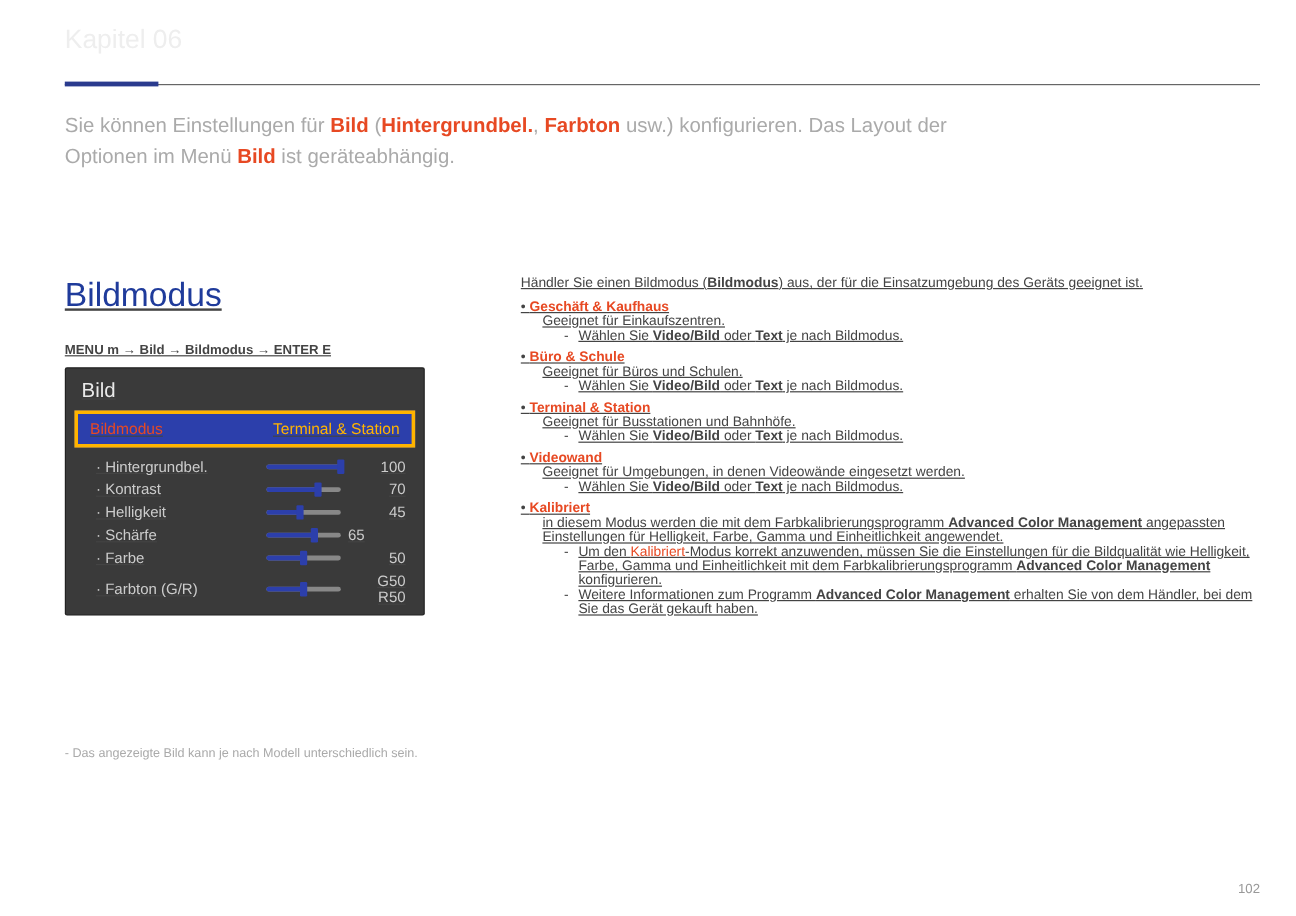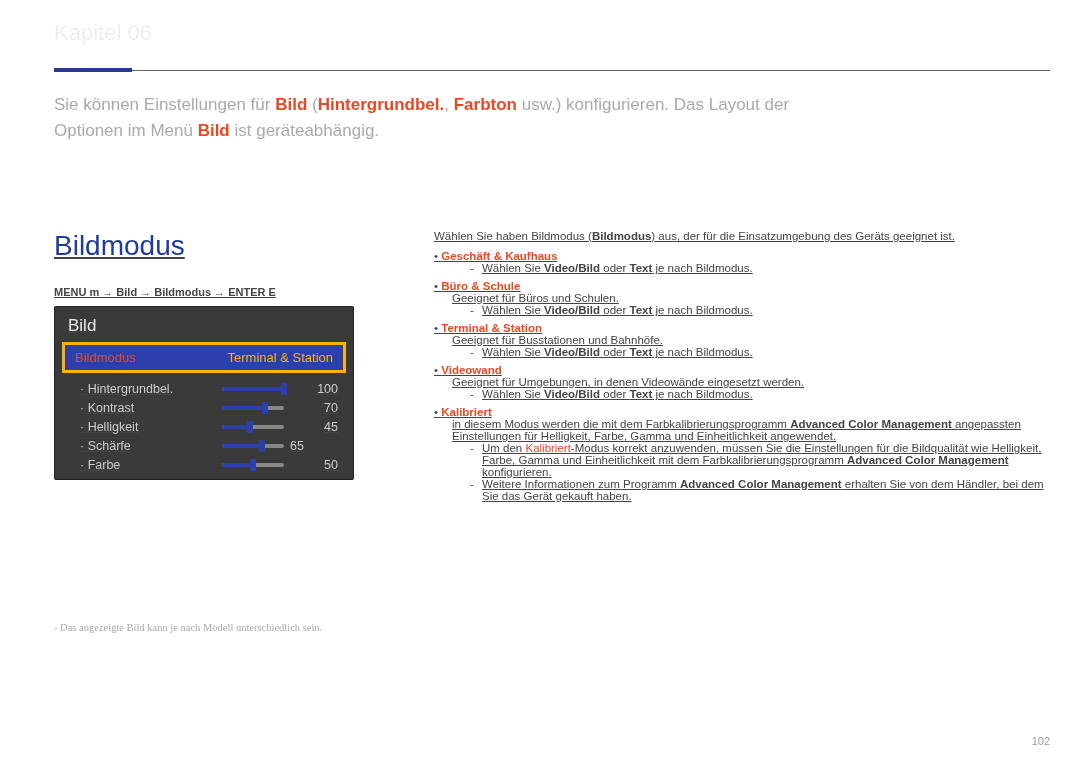--- a/index.html
+++ b/index.html
@@ -121,21 +121,20 @@
     height: 12px;
     background: #2c3fab;
     border-radius:1px;
   }
   .footnote {
     position: absolute;
     left: 54px;
     top: 622px;
     color: #aaa;
     font-size: 10.5px;
-    font-family: Liberation Serif, serif;
   }
   .right {
     flex: 1;
     padding-left: 70px;
   }
   .lead { color:#444; margin-bottom:8px;}
   .item { margin: 6px 0 0 0;}
   .ht { color:#444; display:inline;}
   .rd { color:#e74923; font-weight:bold;}
   .li1 { margin-left:18px; color:#444;}
@@ -222,31 +221,42 @@
           <div class="ss-row">
             <span class="lab">Farbe</span>
     <span class="mini-slider">
       <span class="mini-track">
                 <span class="mini-fill" style="width:50%"></span>
                 <span class="mini-knob" style="left:calc(50% - 3px)"></span>
               </span>
       <span style="width:48px;text-align:right;display:inline-block">50</span>
     </span>
           </div>
+          <div class="ss-row">
+            <span class="lab">Farbton (G/R)</span>
+    <span class="mini-slider">
+      <span class="mini-track">
+                <span class="mini-fill" style="width:50%"></span>
+                <span class="mini-knob" style="left:calc(50% - 3px)"></span>
+              </span>
+      <span style="width:48px;text-align:right;display:inline-block">G50       R50</span>
+    </span>
+          </div>
         </div>
     </div>
   </div>
 
   <div class="right">
     <div class="lead">
-      <span>Wählen Sie haben Bildmodus (</span><span class="bold">Bildmodus</span><span>) aus, der für die Einsatzumgebung des Geräts geeignet ist.</span>
+      <span>Händler Sie einen Bildmodus (</span><span class="bold">Bildmodus</span><span>) aus, der für die Einsatzumgebung des Geräts geeignet ist.</span>
     </div>
     <div id="modes">
         <div>
           <div class="item"><span class="ht">•  </span><span class="rd">Geschäft &amp; Kaufhaus</span></div>
+    <div class="li1">Geeignet für Einkaufszentren.</div>
     <div class="li2">Wählen Sie <span class="bold">Video/Bild</span> oder <span class="bold">Text</span> je nach Bildmodus.</div>
         </div>
         <div>
           <div class="item"><span class="ht">•  </span><span class="rd">Büro &amp; Schule</span></div>
     <div class="li1">Geeignet für Büros und Schulen.</div>
     <div class="li2">Wählen Sie <span class="bold">Video/Bild</span> oder <span class="bold">Text</span> je nach Bildmodus.</div>
         </div>
         <div>
           <div class="item"><span class="ht">•  </span><span class="rd">Terminal &amp; Station</span></div>
     <div class="li1">Geeignet für Busstationen und Bahnhöfe.</div>

